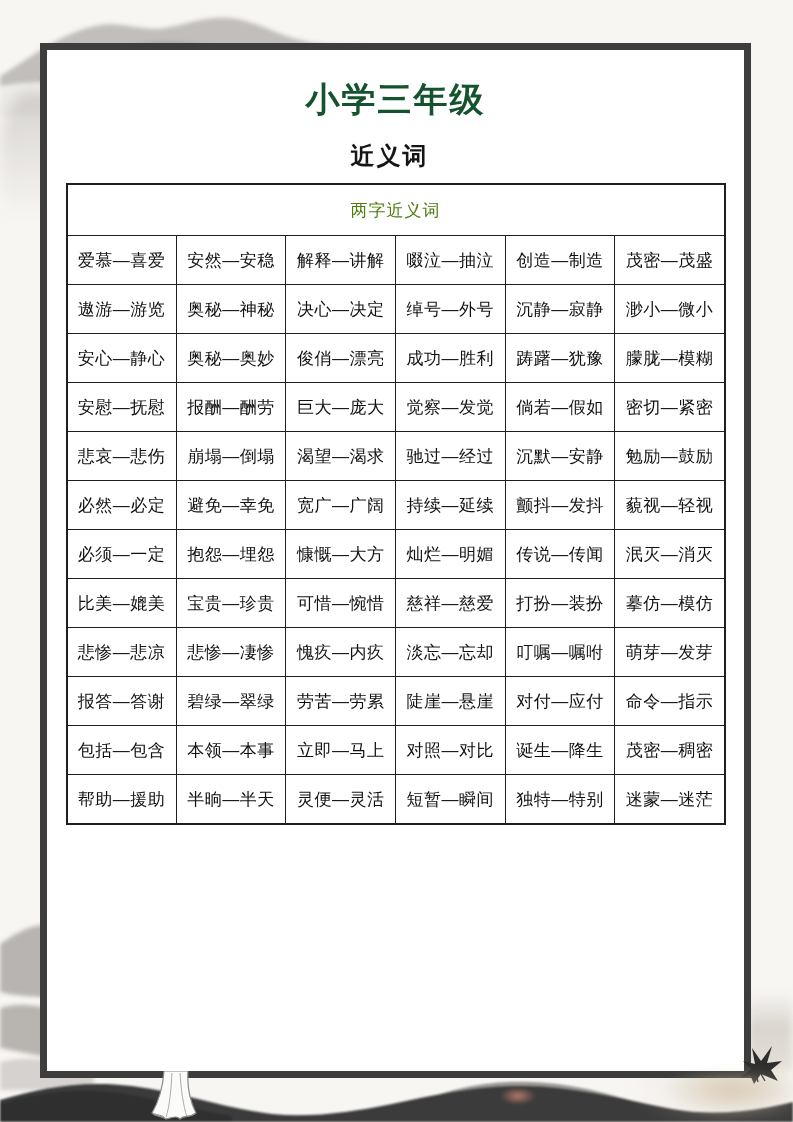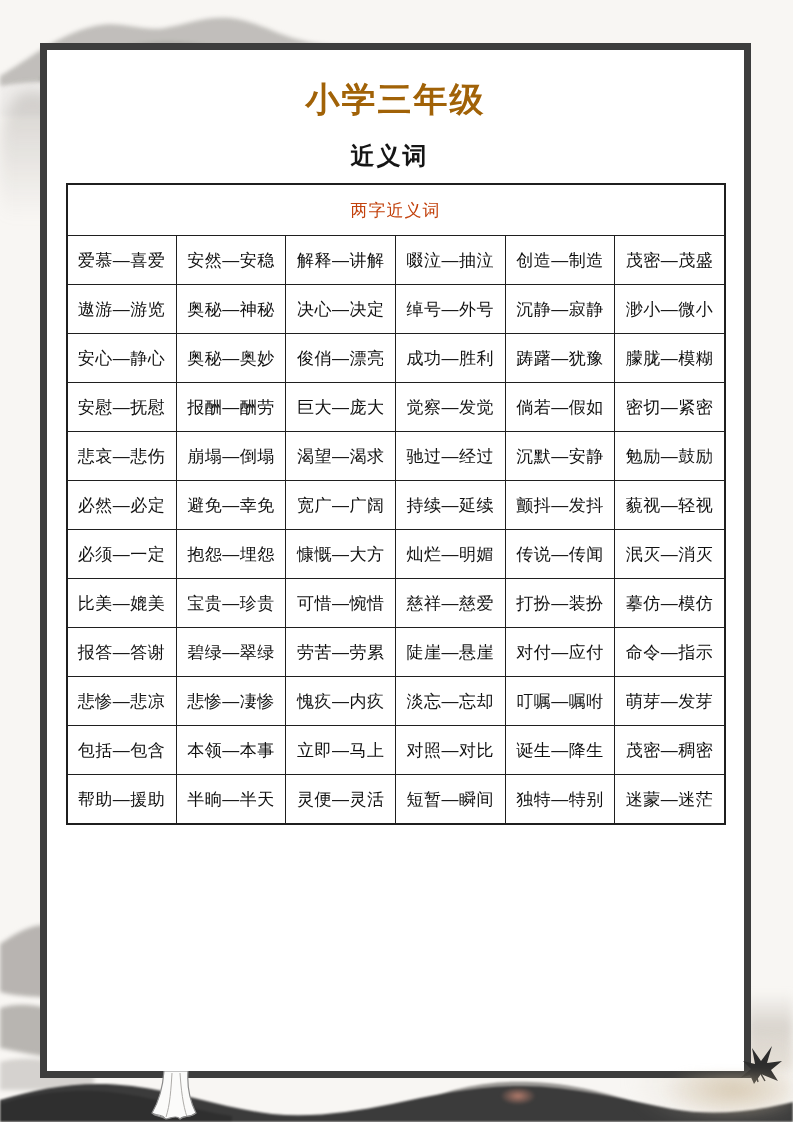--- a/index.html
+++ b/index.html
@@ -44,36 +44,36 @@
     filter:blur(1.5px);
   }
   
   .frame{
     position:absolute;left:40px;top:43px;width:711px;height:1035px;
     box-sizing:border-box;border:7px solid #3d3d3d;background:#ffffff;
     z-index:2;
   }
   .page-title{
     margin:31px 0 0 0;text-align:center;
-    font-size:34px;line-height:37px;font-weight:bold;color:#a16207;
+    font-size:34px;line-height:37px;font-weight:bold;color:#14532d;
     letter-spacing:2px;
   }
   .page-subtitle{
     margin:25px 12px 0 0;text-align:center;
     font-family:"Liberation Serif", serif;
     font-size:24px;line-height:27px;font-weight:600;color:#151515;
     letter-spacing:2px;
   }
   table.syn{
     margin:13px auto 0 auto;width:660px;
     border-collapse:collapse;table-layout:fixed;
     border:2px solid #1f1f1f;
   }
   table.syn th{
-    height:48px;font-size:17px;font-weight:normal;color:#c2410c;
+    height:48px;font-size:17px;font-weight:normal;color:#4d7c0f;
     border:1px solid #1f1f1f;text-align:center;letter-spacing:1px;
   }
   table.syn td{
     height:48px;font-size:17px;color:#111;
     border:1px solid #1f1f1f;text-align:center;
     letter-spacing:0.5px;white-space:nowrap;overflow:hidden;
     padding:0 1px;
   }
   .z3{z-index:3;}
   .z1{z-index:1;}
@@ -197,36 +197,36 @@
           </tr>
           <tr>
             <td>比美—媲美</td>
             <td>宝贵—珍贵</td>
             <td>可惜—惋惜</td>
             <td>慈祥—慈爱</td>
             <td>打扮—装扮</td>
             <td>摹仿—模仿</td>
           </tr>
           <tr>
+            <td>悲惨—悲凉</td>
+            <td>悲惨—凄惨</td>
+            <td>愧疚—内疚</td>
+            <td>淡忘—忘却</td>
+            <td>叮嘱—嘱咐</td>
+            <td>萌芽—发芽</td>
+          </tr>
+          <tr>
             <td>报答—答谢</td>
             <td>碧绿—翠绿</td>
             <td>劳苦—劳累</td>
             <td>陡崖—悬崖</td>
             <td>对付—应付</td>
             <td>命令—指示</td>
           </tr>
           <tr>
-            <td>悲惨—悲凉</td>
-            <td>悲惨—凄惨</td>
-            <td>愧疚—内疚</td>
-            <td>淡忘—忘却</td>
-            <td>叮嘱—嘱咐</td>
-            <td>萌芽—发芽</td>
-          </tr>
-          <tr>
             <td>包括—包含</td>
             <td>本领—本事</td>
             <td>立即—马上</td>
             <td>对照—对比</td>
             <td>诞生—降生</td>
             <td>茂密—稠密</td>
           </tr>
           <tr>
             <td>帮助—援助</td>
             <td>半晌—半天</td>

